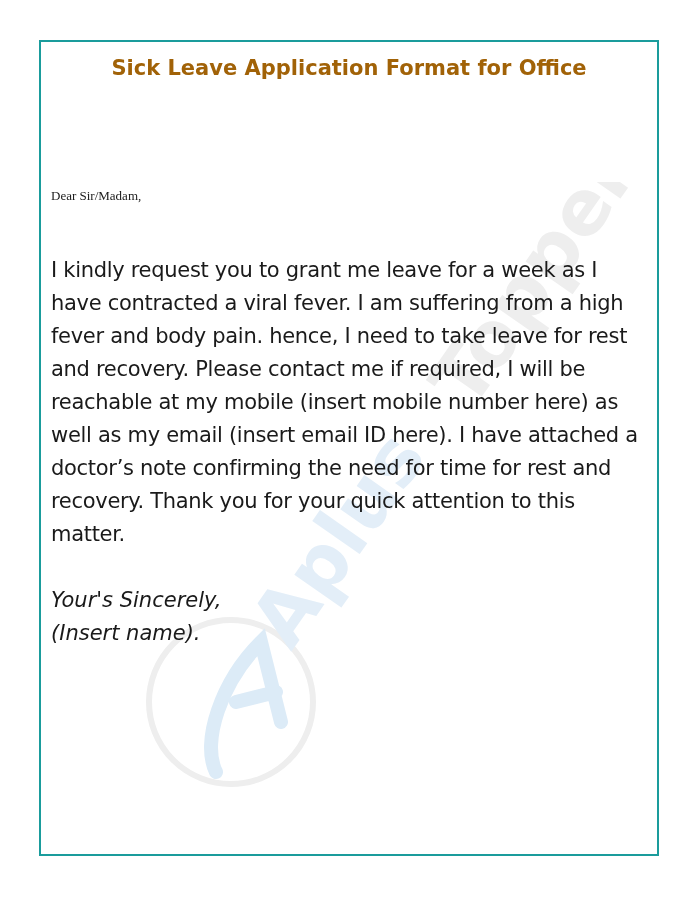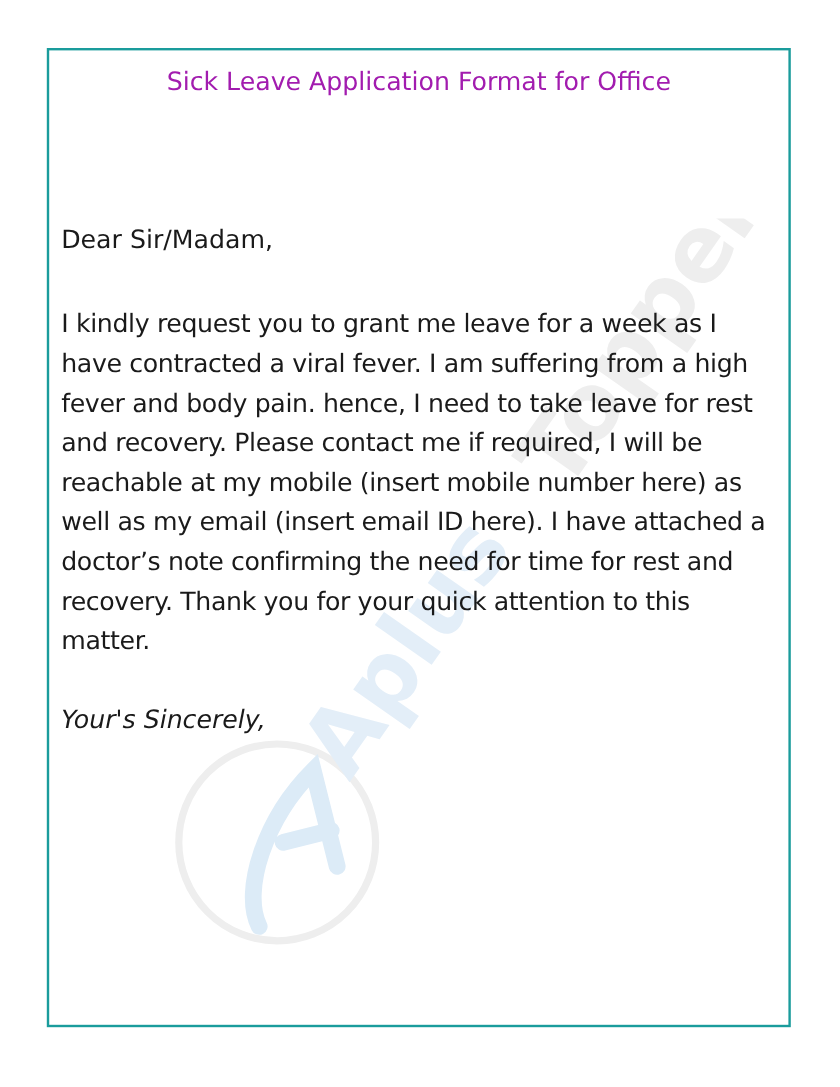--- a/index.html
+++ b/index.html
@@ -4,26 +4,26 @@
   <style>
     html, body { margin: 0; padding: 0; background: #ffffff; }
     body { width: 700px; height: 906px; position: relative; overflow: hidden; font-family: "DejaVu Sans", sans-serif; color: #1a1a1a; }
     .frame {
       position: absolute; left: 39px; top: 40px; width: 620px; height: 816px;
       border: 2px solid #1a9c9c; box-sizing: border-box;
     }
     .watermark { position: absolute; left: 100px; top: 140px; width: 520px; height: 640px; pointer-events: none; }
     .title {
       position: absolute; left: 0; right: 0; top: 14px; text-align: center;
-      font-weight: normal; font-size: 21px; color: #a21caf;
+      font-weight: bold; font-size: 21px; color: #a16207;
     }
     .subject {
       position: absolute; left: 10px; top: 80px; font-weight: bold; font-size: 21px; color: #111;
     }
-    .salutation { position: absolute; left: 10px; top: 146px; font-size: 21px; }
+    .salutation { position: absolute; left: 10px; top: 146px; font-size: 13px; font-family: Liberation Serif, serif; }
     .body-text {
       position: absolute; left: 10px; top: 212px; width: 600px; font-size: 21px; line-height: 33px;
       letter-spacing: -0.3px;
     }
     .closing { position: absolute; left: 10px; top: 542px; font-size: 21px; line-height: 33px; font-style: italic; }
   </style>
 </head>
 <body>
 
 <div class="frame">
@@ -32,14 +32,15 @@
     <path d="M75 590 C 60 560, 80 500, 120 460 L 140 540 M 95 520 L 135 510" fill="none" stroke="#dcebf7" stroke-width="14" stroke-linecap="round"></path>
     <text x="0" y="0" transform="translate(150 470) rotate(-55)" font-family="DejaVu Sans, sans-serif" font-weight="bold" font-size="76" fill="#e3eef8">Aplus</text>
     <text x="0" y="0" transform="translate(330 230) rotate(-55)" font-family="DejaVu Sans, sans-serif" font-weight="bold" font-size="76" fill="#eeeeee">Topper</text>
   </svg>
 
   <div class="title">Sick Leave Application Format for Office</div>
   <div class="salutation">Dear Sir/Madam,</div>
   <div class="body-text">I kindly request you to grant me leave for a week as I have contracted a viral fever. I am suffering from a high fever and body pain. hence, I need to take leave for rest and recovery. Please contact me if required, I will be reachable at my mobile (insert mobile number here) as well as my email (insert email ID here). I have attached a doctor’s note confirming the need for time for rest and recovery. Thank you for your quick attention to this matter.</div>
   <div class="closing">
     <div>Your's Sincerely,</div>
+    <div>(Insert name).</div>
   </div>
 </div>
 
 </body></html>

